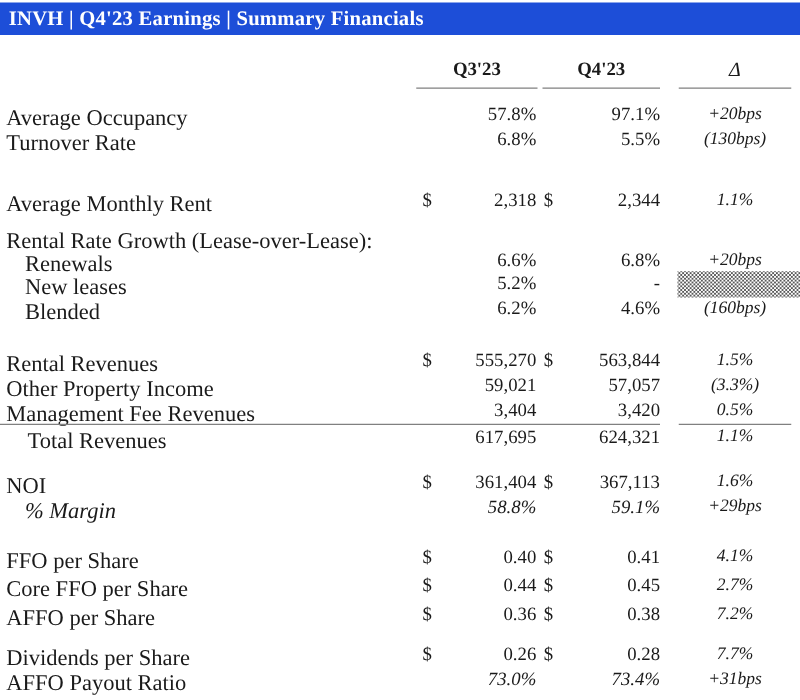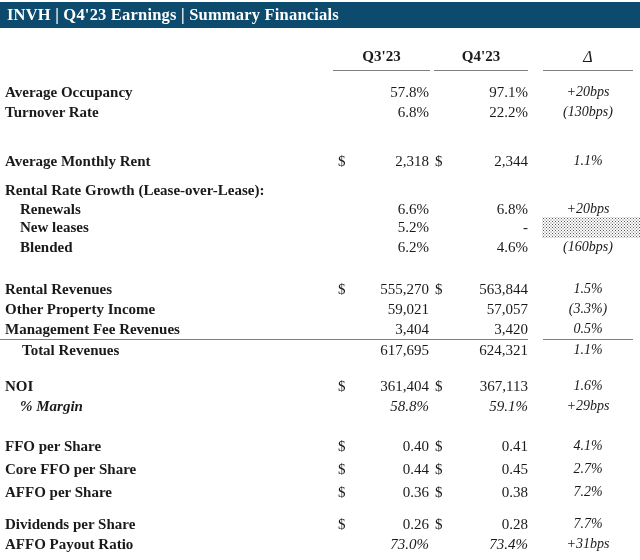--- a/index.html
+++ b/index.html
@@ -16,21 +16,21 @@
     position: relative;
   }
 
   
   .titlebar {
     position: absolute;
     left: 0;
     top: 2px;
     width: 640px;
     height: 26px;
-    background: #0c4a6e;
+    background: #1d4ed8;
     color: #ffffff;
     display: flex;
     align-items: center;
     box-sizing: border-box;
     padding-left: 7px;
   }
   .titlebar .title-text {
     font-size: 16.5px;
     font-weight: bold;
     letter-spacing: 0.2px;
@@ -50,23 +50,22 @@
     position: absolute;
     left: 0;
     width: 636px;
     height: 20px;
   }
 
   .label {
     position: absolute;
     left: 5px;
     top: 0;
-    font-size: 15px;
-    white-space: nowrap;
-    font-weight: bold;
+    font-size: 18px;
+    white-space: nowrap;
   }
   .label.indent { left: 20px; }
   .label.indent2 { left: 22px; }
   .label.ital { font-style: italic; }
 
   
   .cur {
     position: absolute;
     top: 0;
     font-size: 15px;
@@ -160,21 +159,21 @@
   <div class="row" style="top:84px;">
     <span class="label">Average Occupancy</span>
     <span class="val v1">57.8%</span>
     <span class="val v2">97.1%</span>
     <span class="delta">+20bps</span>
   </div>
 
   <div class="row" style="top:104px;">
     <span class="label">Turnover Rate</span>
     <span class="val v1">6.8%</span>
-    <span class="val v2">22.2%</span>
+    <span class="val v2">5.5%</span>
     <span class="delta">(130bps)</span>
   </div>
 
   <div class="row" style="top:153px;padding-left:21px;">
     <span class="label">Average Monthly Rent</span>
     <span class="cur c1">$</span>
     <span class="val v1">2,318</span>
     <span class="cur c2">$</span>
     <span class="val v2">2,344</span>
     <span class="delta">1.1%</span>

